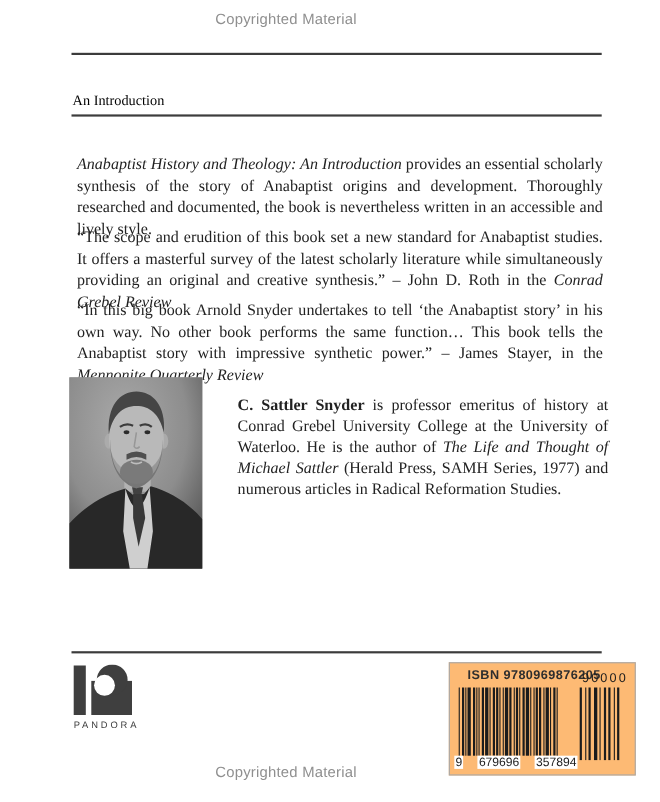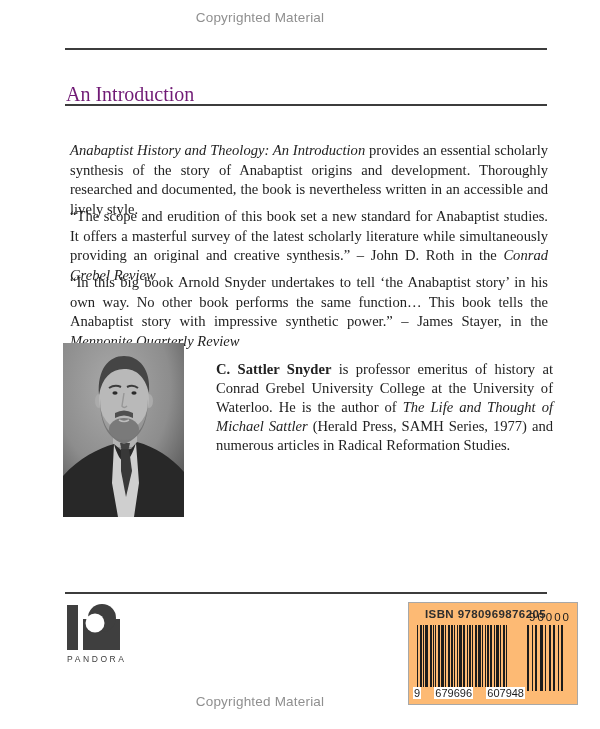--- a/index.html
+++ b/index.html
@@ -17,21 +17,21 @@
   .rule{position:absolute;left:65px;width:482px;height:2px;background:#3c3c3c;}
   .rule1{top:48px;}
   .rule2{top:104px;}
   .rule3{top:592px;}
   .title-main{
     position:absolute;left:65px;top:54px;margin:0;
     font-size:23.5px;font-weight:bold;color:#111;letter-spacing:0.2px;
   }
   .title-sub{
     position:absolute;left:66px;top:83px;margin:0;
-    font-size:20px;font-weight:normal;color:#701a75;
+    font-size:13px;font-weight:normal;color:#000000;
   }
   .para{
     position:absolute;left:70px;width:478px;margin:0;
     font-size:14.6px;line-height:19.5px;text-align:justify;color:#222;
   }
   .p1{top:141px;}
   .p2{top:207px;}
   .p3{top:273px;}
   .photo{
     position:absolute;left:63px;top:343px;width:121px;height:174px;
@@ -144,21 +144,21 @@
     </svg>
     <div class="pub-name1">PANDORA</div>
   </div>
 
   <div class="barcode-box">
     <div class="isbn">ISBN 9780969876205</div>
     <div class="bars-main" id="bars-main"><span class="bar guard" style="width: 1px; margin-right: 2px;"></span><span class="bar" style="width: 2px; margin-right: 1px;"></span><span class="bar" style="width: 1px; margin-right: 1px;"></span><span class="bar" style="width: 3px; margin-right: 2px;"></span><span class="bar" style="width: 2px; margin-right: 1px;"></span><span class="bar" style="width: 1px; margin-right: 1px;"></span><span class="bar" style="width: 1px; margin-right: 2px;"></span><span class="bar" style="width: 2px; margin-right: 1px;"></span><span class="bar" style="width: 3px; margin-right: 1px;"></span><span class="bar" style="width: 1px; margin-right: 2px;"></span><span class="bar" style="width: 2px; margin-right: 1px;"></span><span class="bar" style="width: 2px; margin-right: 1px;"></span><span class="bar" style="width: 1px; margin-right: 2px;"></span><span class="bar" style="width: 1px; margin-right: 1px;"></span><span class="bar guard" style="width: 3px; margin-right: 1px;"></span><span class="bar guard" style="width: 2px; margin-right: 2px;"></span><span class="bar" style="width: 1px; margin-right: 1px;"></span><span class="bar" style="width: 2px; margin-right: 1px;"></span><span class="bar" style="width: 1px; margin-right: 2px;"></span><span class="bar" style="width: 2px; margin-right: 1px;"></span><span class="bar" style="width: 3px; margin-right: 1px;"></span><span class="bar" style="width: 1px; margin-right: 2px;"></span><span class="bar" style="width: 1px; margin-right: 1px;"></span><span class="bar" style="width: 2px; margin-right: 1px;"></span><span class="bar" style="width: 2px; margin-right: 2px;"></span><span class="bar" style="width: 1px; margin-right: 1px;"></span><span class="bar" style="width: 3px; margin-right: 1px;"></span><span class="bar" style="width: 1px; margin-right: 2px;"></span><span class="bar" style="width: 2px; margin-right: 1px;"></span><span class="bar guard" style="width: 1px; margin-right: 1px;"></span></div>
     <div class="bc-digits">
       <span>9</span>
       <span>679696</span>
-      <span>607948</span>
+      <span>357894</span>
     </div>
     <div class="supp-num">90000</div>
     <div class="bars-supp" id="bars-supp"><span class="bar" style="width: 2px; margin-right: 3px;"></span><span class="bar" style="width: 1px; margin-right: 2px;"></span><span class="bar" style="width: 2px; margin-right: 3px;"></span><span class="bar" style="width: 3px; margin-right: 2px;"></span><span class="bar" style="width: 1px; margin-right: 3px;"></span><span class="bar" style="width: 2px; margin-right: 2px;"></span><span class="bar" style="width: 2px; margin-right: 3px;"></span><span class="bar" style="width: 1px; margin-right: 2px;"></span><span class="bar" style="width: 2px; margin-right: 3px;"></span></div>
   </div>
 
   <div class="copyright bottom">Copyrighted Material</div>
 
 </div>
 
 </body></html>

